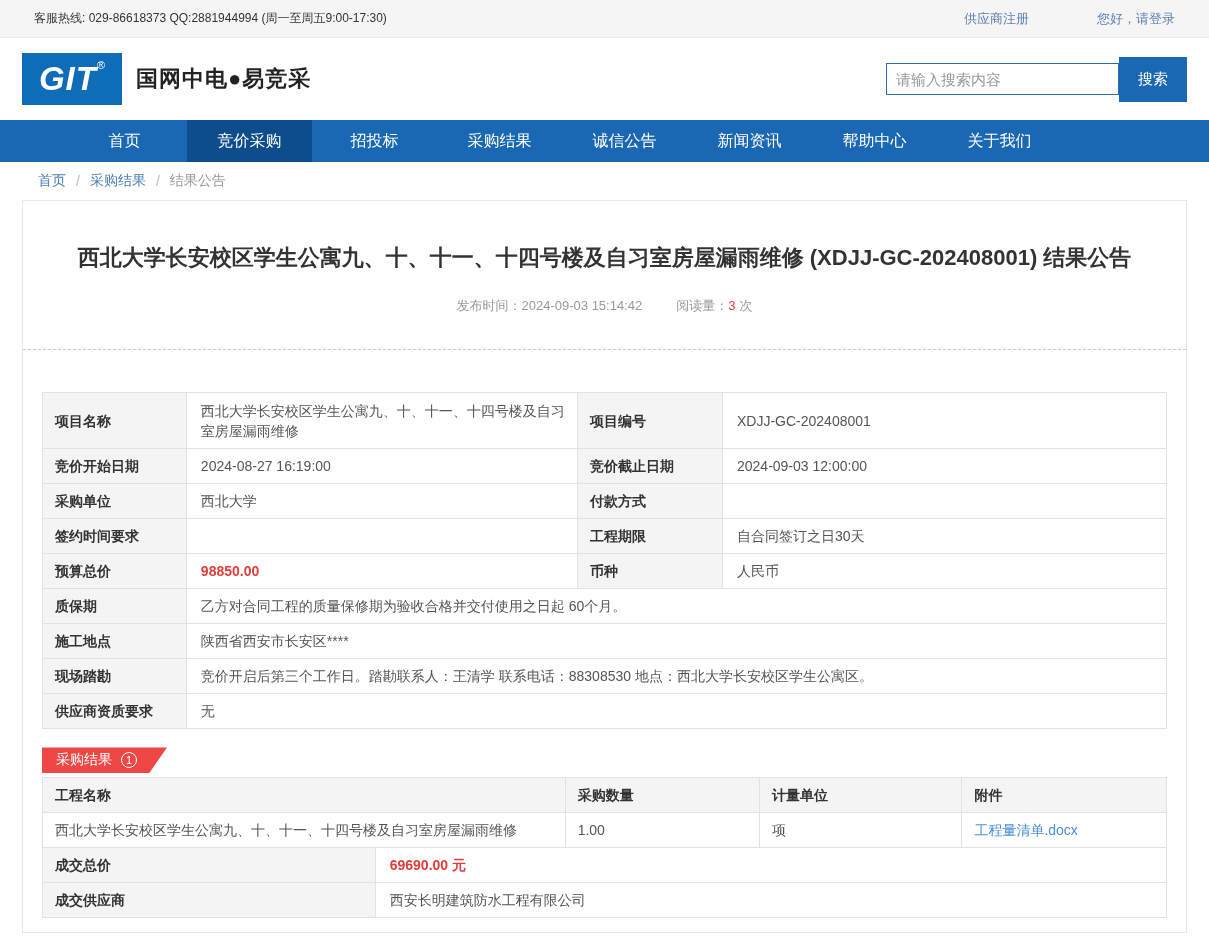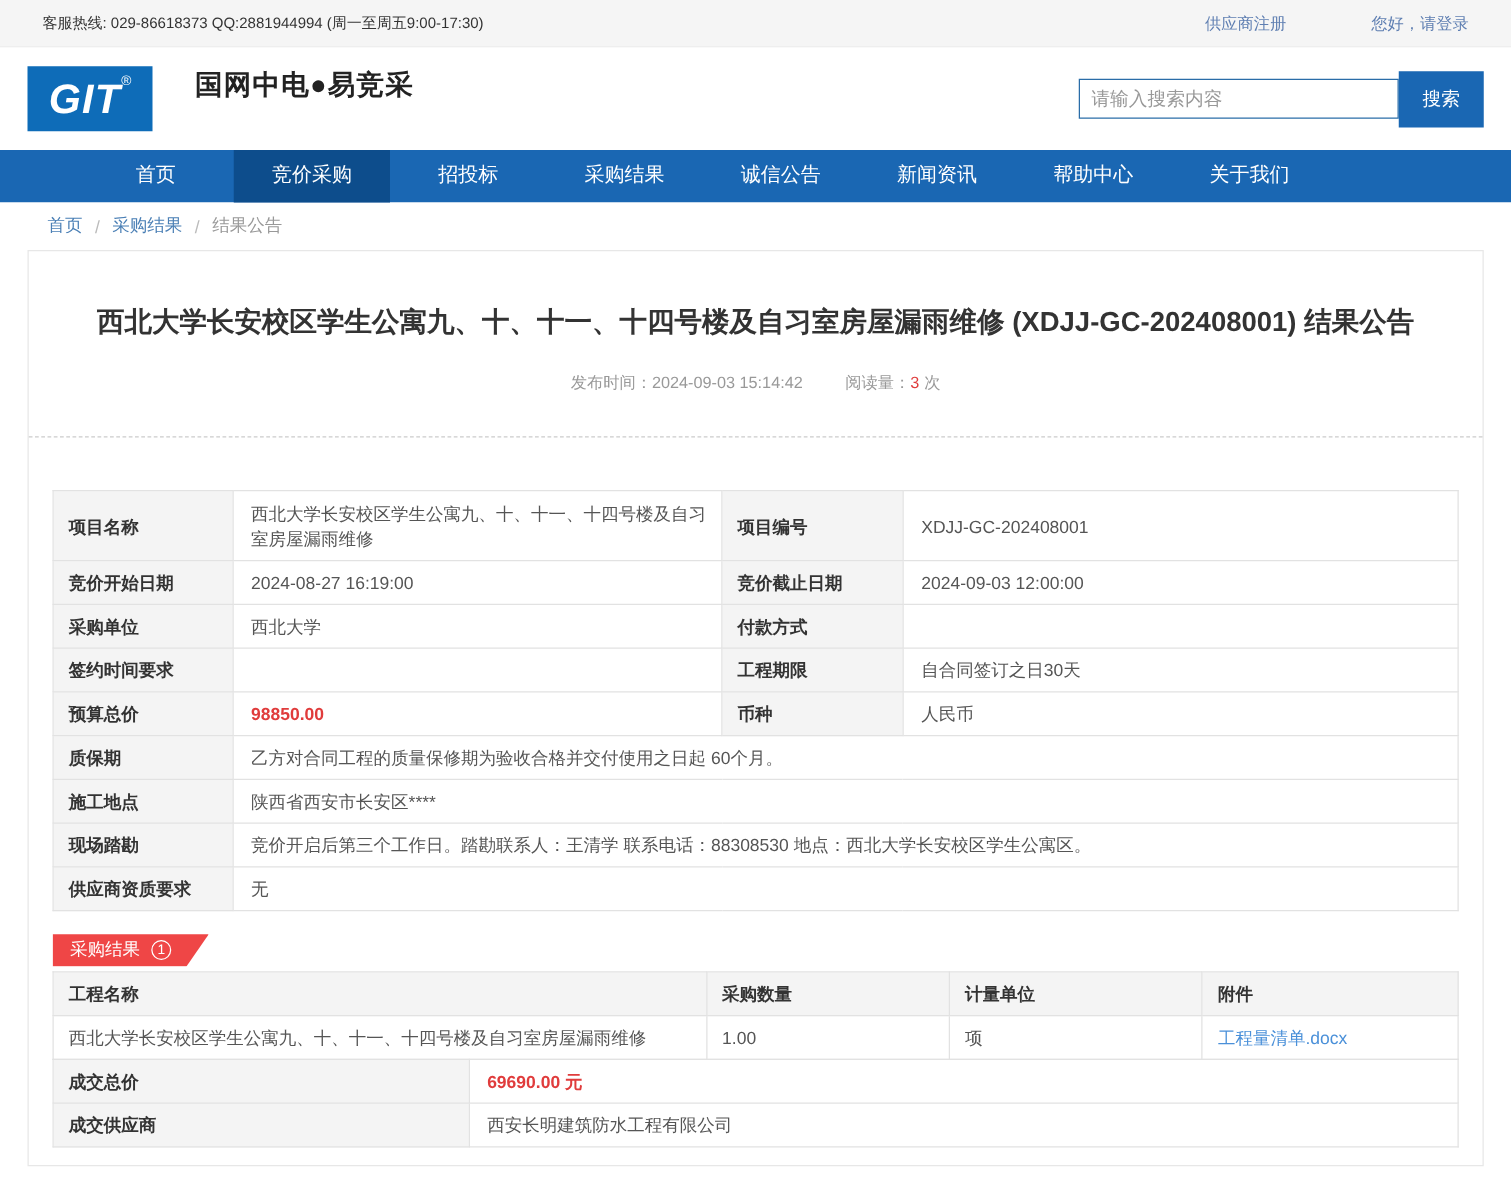--- a/index.html
+++ b/index.html
@@ -21,28 +21,28 @@
     color:#333;font-size:14px;
   }
   
   .topbar{height:38px;background:#f5f5f5;border-bottom:1px solid #ececec;
     display:flex;align-items:center;justify-content:space-between;padding:0 34px 0 34px;}
   .topbar .hotline{font-size:12px;color:#333;}
   .topbar-links{display:flex;gap:68px;}
   .topbar-links a{font-size:13px;color:var(--topbar-link);text-decoration:none;cursor:pointer;}
   
   .header{height:82px;background:#fff;display:flex;align-items:center;padding:0 22px;}
-  .logo{display:flex;align-items:flex-start;cursor:pointer;gap:20px;}
+  .logo{display:flex;align-items:center;cursor:pointer;}
   .logo-box{width:100px;height:52px;background:var(--logo-blue);color:#fff;
     display:flex;align-items:center;justify-content:center;}
   .logo-box .git{font-style:italic;font-weight:bold;font-size:33px;letter-spacing:1px;}
   .logo-box sup{font-size:11px;align-self:flex-start;margin-top:6px;}
   .site-name{font-size:22px;font-weight:bold;color:#222;margin-left:14px;letter-spacing:1px;}
   .search{margin-left:auto;display:flex;align-items:center;}
-  .search input{width:256px;height:32px;border:1px solid #2a6da8;padding:0 9px;
+  .search input{width:233px;height:32px;border:1px solid #2a6da8;padding:0 9px;
     font-size:15px;color:#333;outline:none;font-family:inherit;}
   .search input::placeholder{color:#999;}
   .search button{width:68px;height:45px;background:var(--nav-blue);color:#fff;border:none;
     font-size:15px;cursor:pointer;font-family:inherit;}
   
   .nav{height:42px;background:var(--nav-blue);display:flex;padding-left:62px;}
   .nav-item{width:125px;height:42px;line-height:42px;text-align:center;color:#fff;
     font-size:16px;cursor:pointer;text-decoration:none;}
   .nav-item.active{background:var(--nav-active);}
   

